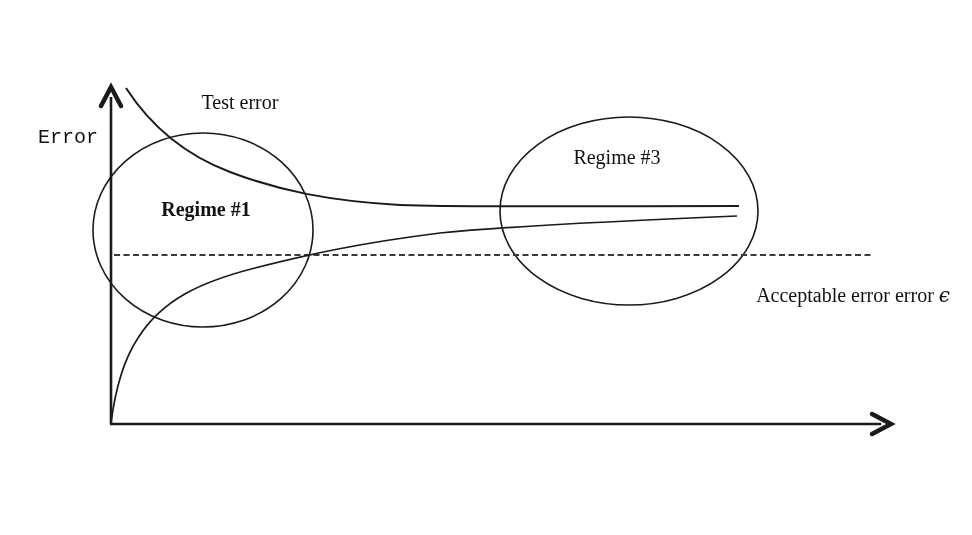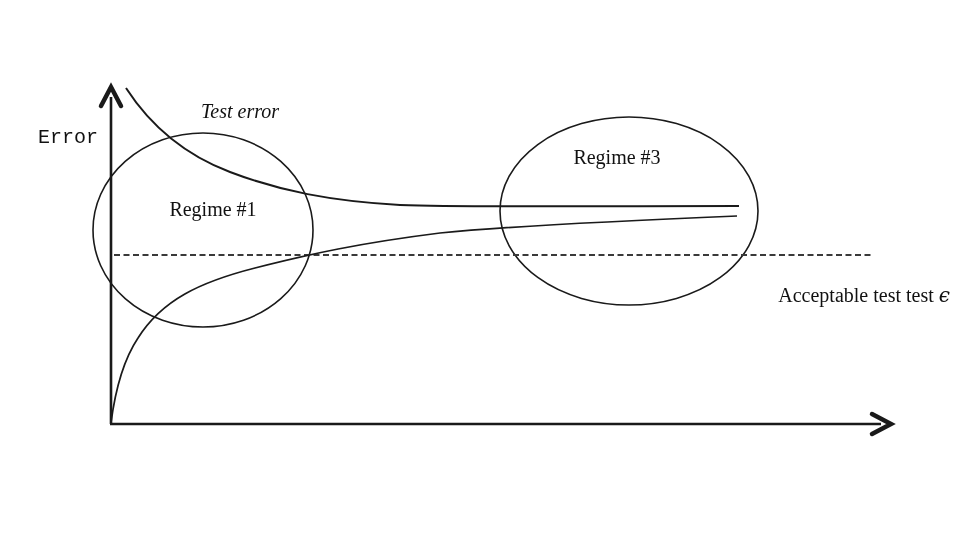--- a/index.html
+++ b/index.html
@@ -57,26 +57,26 @@
 
     <line x1="111" y1="424" x2="111" y2="97" stroke="#1a1a1a" stroke-width="2.6"></line>
     <path d="M101,106 L111,87 L121,106" fill="none" stroke="#1a1a1a" stroke-width="4.5" stroke-linecap="round" stroke-linejoin="miter"></path>
 
     <line x1="110" y1="424" x2="881" y2="424" stroke="#1a1a1a" stroke-width="2.6"></line>
     <path d="M872,414 L891,424 L872,434" fill="none" stroke="#1a1a1a" stroke-width="4.5" stroke-linecap="round" stroke-linejoin="miter"></path>
   </svg>
 
   <div class="lbl" style="left:38px; top:127px;font-family:Liberation Mono, monospace;">Error</div>
 
-  <div class="lbl centered" style="left:240px; top:100px;font-style:italic;">Test error</div>
+  <div class="lbl centered" style="left:240px; top:91px;">Test error</div>
 
-  <div class="lbl centered" style="left:213px; top:198px;">Regime #1</div>
+  <div class="lbl centered" style="left:206px; top:198px;font-weight:bold;">Regime #1</div>
 
   <div class="lbl centered" style="left:617px; top:146px;">Regime #3</div>
 
 
 
   <div class="lbl right-anchored" style="left:950px; top:284px;">
-    <span>Acceptable test test</span>
+    <span>Acceptable error error</span>
     <span class="eps">ϵ</span>
   </div>
 
 </div>
 
 </body></html>

